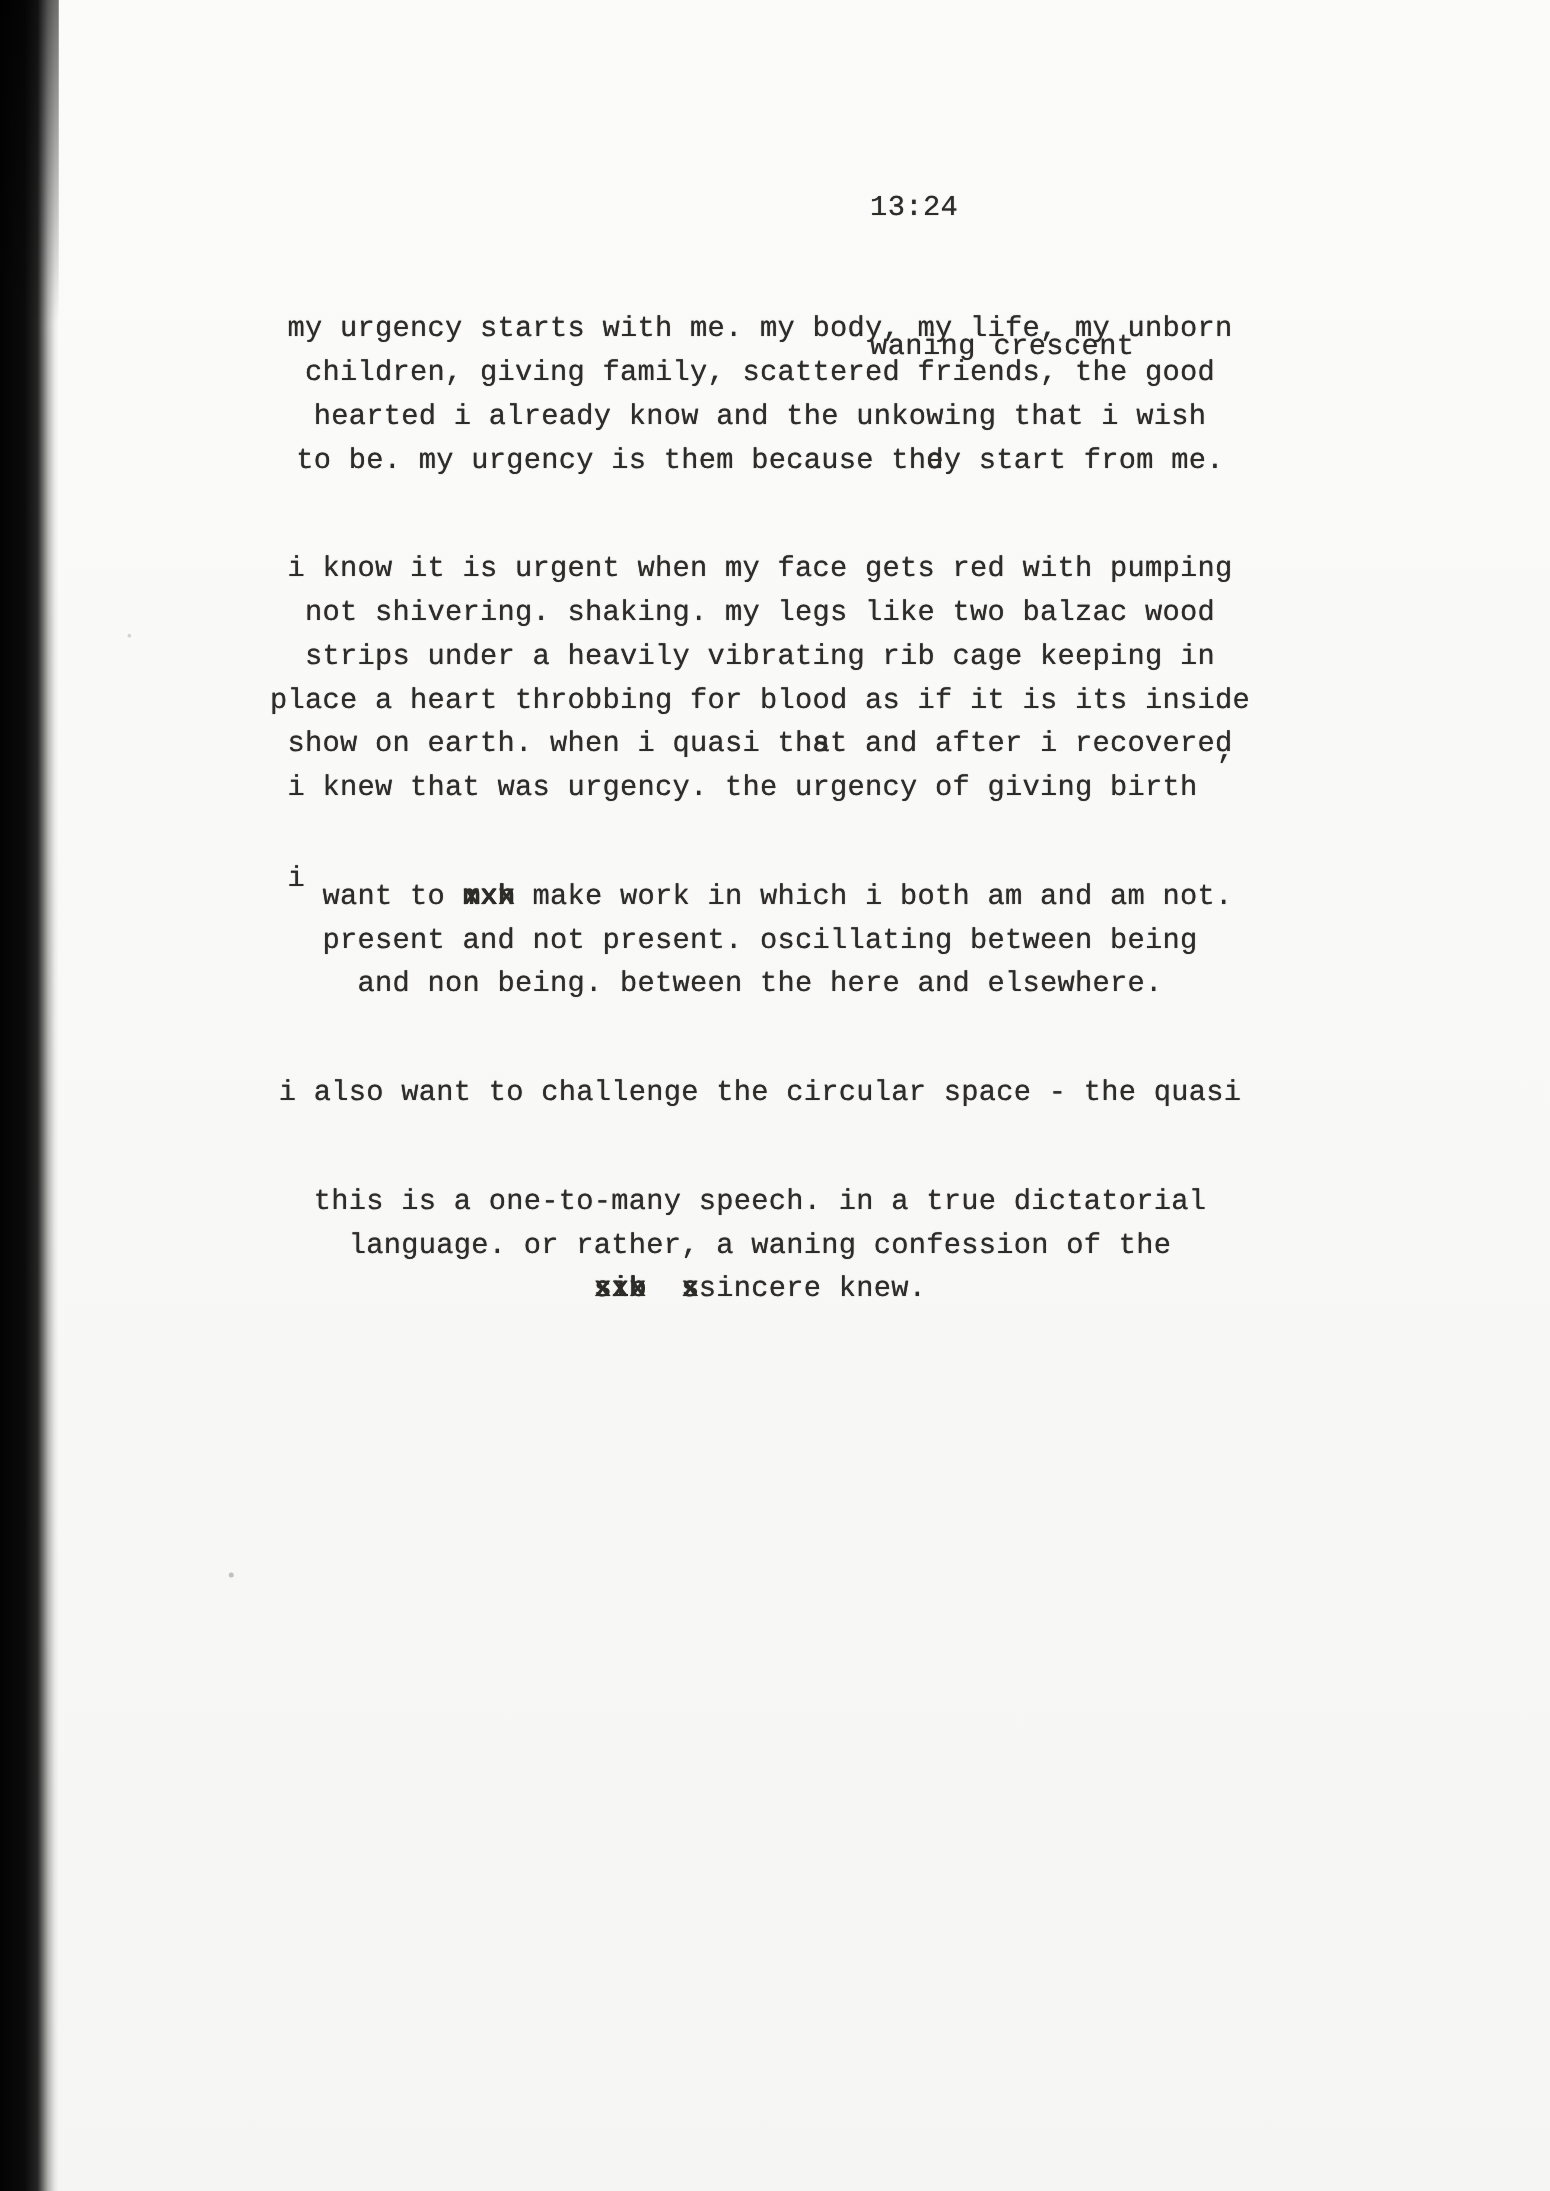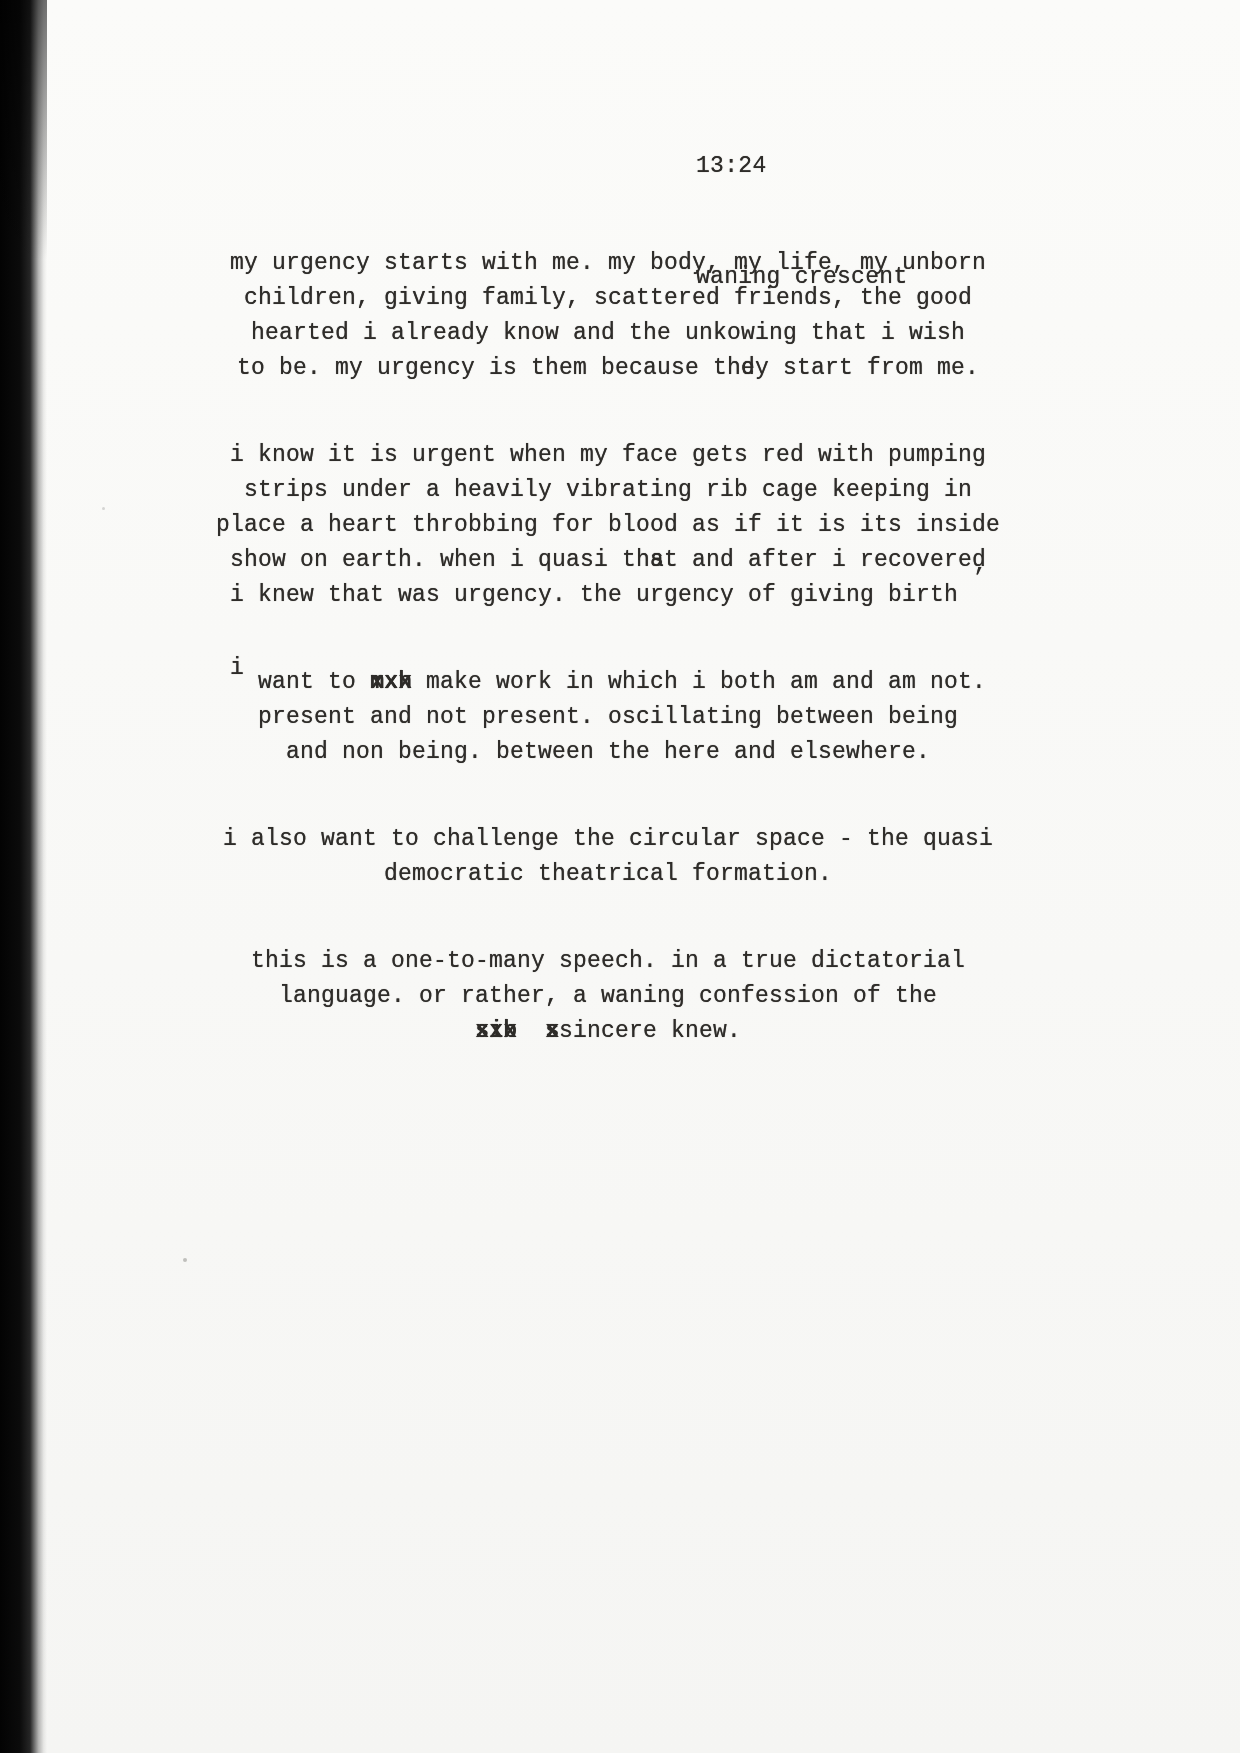--- a/index.html
+++ b/index.html
@@ -101,33 +101,33 @@
 
   <div class="typed-text">
       <div class="para">
         <div class="line"><span>my urgency starts with me. my body, my life, my unborn</span></div>
         <div class="line"><span>children, giving family, scattered friends, the good</span></div>
         <div class="line"><span>hearted i already know and the unkowing that i wish</span></div>
         <div class="line"><span>to be. my urgency is them because th</span><span class="seg-over" data-over="e">d</span><span>y start from me.</span></div>
       </div>
       <div class="para">
         <div class="line"><span>i know it is urgent when my face gets red with pumping</span></div>
+        <div class="line"><span>not shivering. shaking. my legs like two balzac wood</span></div>
         <div class="line"><span>strips under a heavily vibrating rib cage keeping in</span></div>
         <div class="line"><span>place a heart throbbing for blood as if it is its inside</span></div>
         <div class="line"><span>show on earth. when i quasi th</span><span class="seg-over" data-over="s">a</span><span>t and after i recovered</span></div>
         <div class="line"><span>i knew that was urgency. the urgency of giving birth</span><span class="seg-sup"> ’</span></div>
       </div>
       <div class="para">
         <div class="line"><span class="seg-raised">i</span><span> want to </span><span class="seg-over seg-bold" data-over="xxx">mxh</span><span> make work in which i both am and am not.</span></div>
         <div class="line"><span>present and not present. oscillating between being</span></div>
         <div class="line"><span>and non being. between the here and elsewhere.</span></div>
       </div>
       <div class="para">
         <div class="line"><span>i also want to challenge the circular space - the quasi</span></div>
-        <div class="line"><span>democratic theatrical formation.</span></div>
       </div>
       <div class="para">
         <div class="line"><span>this is a one-to-many speech. in a true dictatorial</span></div>
         <div class="line"><span>language. or rather, a waning confession of the</span></div>
         <div class="line"><span class="seg-over seg-bold" data-over="xxx">sib</span><span>  </span><span class="seg-over seg-bold" data-over="x">s</span><span>sincere knew.</span></div>
       </div>
     </div>
 
   <div class="speck speck-1"></div>
   <div class="speck speck-2"></div>

